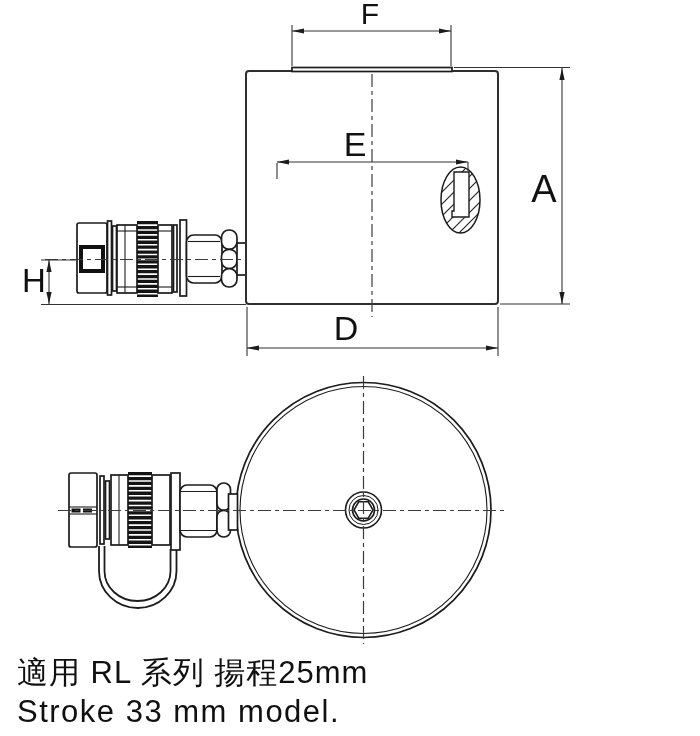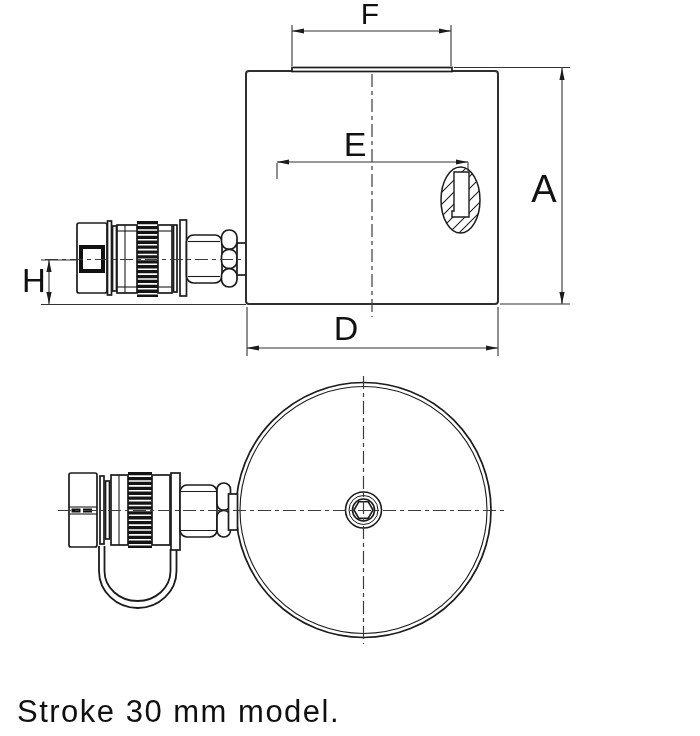--- a/index.html
+++ b/index.html
@@ -163,15 +163,16 @@
     <line x1="58" y1="510.5" x2="508" y2="510.5" class="center"></line>
   </g>
 </svg>
 
 <div class="dimlabel lblF">F</div>
 <div class="dimlabel lblE">E</div>
 <div class="dimlabel lblA">A</div>
 <div class="dimlabel lblD">D</div>
 <div class="dimlabel lblH">H</div>
 
-<div class="caption cap2">Stroke 30 mm model.</div>
+<div class="caption cap1">適用 RL 系列 揚程25mm</div>
+<div class="caption cap2">Stroke 33 mm model.</div>
 
 </div>
 
 </body></html>

